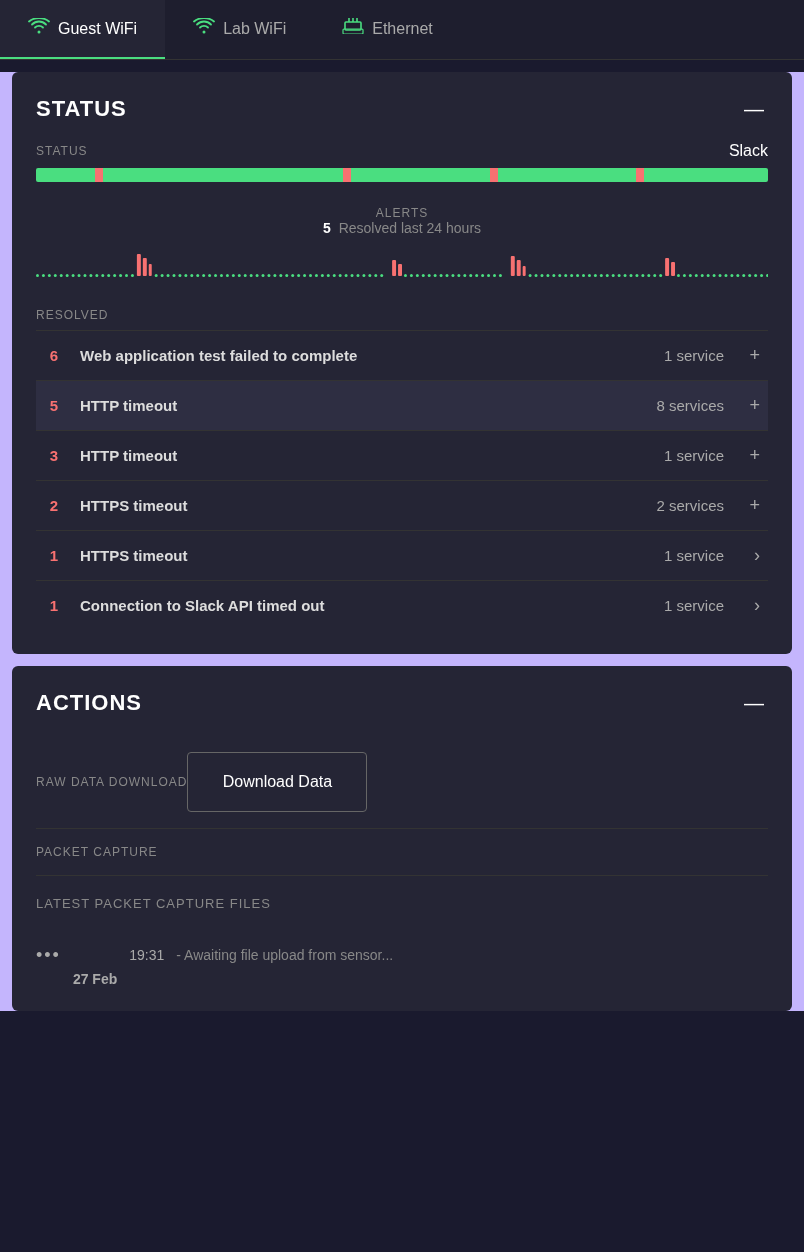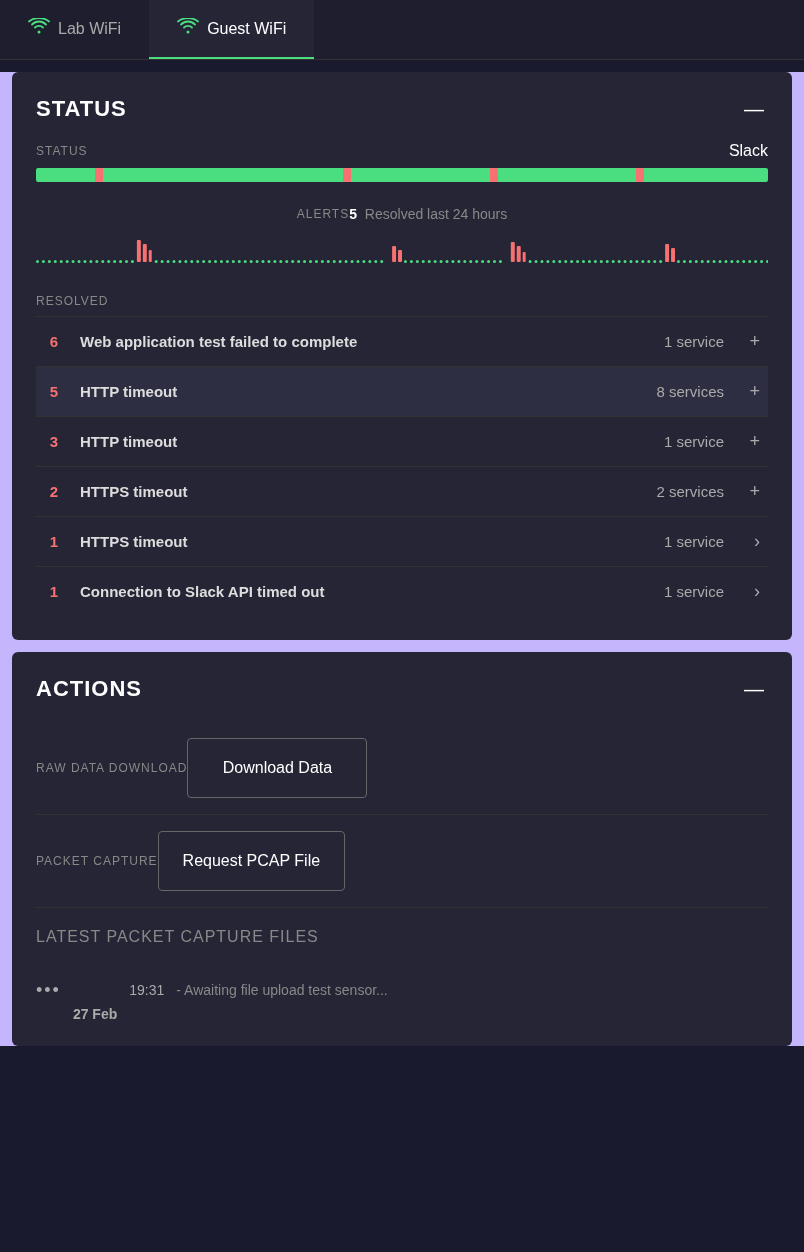--- a/index.html
+++ b/index.html
@@ -114,20 +114,21 @@
       background: #f87171;
       width: 8px;
     }
 
     
     .alerts-row {
       display: flex;
       justify-content: center;
       align-items: center;
       margin-bottom: 8px;
+      flex-direction: column;
     }
     .alerts-label {
       font-size: 12px;
       color: #888;
       letter-spacing: 1px;
       text-transform: uppercase;
     }
     .alerts-count {
       font-size: 14px;
       color: #fff;
@@ -217,21 +218,21 @@
       text-align: center;
     }
     .divider {
       border: none;
       border-top: 1px solid #333;
       margin: 0;
     }
 
     
     .pcap-label {
-      font-size: 16px;
+      font-size: 13px;
       color: #888;
       letter-spacing: 1px;
       text-transform: uppercase;
       margin-top: 20px;
       margin-bottom: 12px;
     }
     .pcap-file-row {
       display: flex;
       align-items: center;
       gap: 12px;
@@ -252,41 +253,53 @@
       color: #aaa;
     }
     .pcap-msg {
       color: #888;
     }
   </style>
 </head>
 <body>
 
 <div class="tab-bar">
+  <div class="tab active">
+    <span class="tab-icon">
+      <svg width="22" height="16" viewBox="0 0 22 16" fill="none">
+        <path d="M11 12.5a1.5 1.5 0 110 3 1.5 1.5 0 010-3z" fill="#4ade80"></path>
+        <path d="M7 9.5C8.1 8.4 9.5 7.8 11 7.8s2.9.6 4 1.7" stroke="#4ade80" stroke-width="1.8" fill="none" stroke-linecap="round"></path>
+        <path d="M4 6.5C5.8 4.7 8.3 3.5 11 3.5s5.2 1.2 7 3" stroke="#4ade80" stroke-width="1.8" fill="none" stroke-linecap="round"></path>
+        <path d="M1 3.5C3.5 1.3 7.1 0 11 0s7.5 1.3 10 3.5" stroke="#4ade80" stroke-width="1.8" fill="none" stroke-linecap="round"></path>
+      </svg>
+    </span>
+    <span>Guest WiFi</span>
+  </div>
   <div class="tab">
     <span class="tab-icon">
       <svg width="22" height="16" viewBox="0 0 22 16" fill="none">
         <path d="M11 12.5a1.5 1.5 0 110 3 1.5 1.5 0 010-3z" fill="#4ade80"></path>
         <path d="M7 9.5C8.1 8.4 9.5 7.8 11 7.8s2.9.6 4 1.7" stroke="#4ade80" stroke-width="1.8" fill="none" stroke-linecap="round"></path>
         <path d="M4 6.5C5.8 4.7 8.3 3.5 11 3.5s5.2 1.2 7 3" stroke="#4ade80" stroke-width="1.8" fill="none" stroke-linecap="round"></path>
         <path d="M1 3.5C3.5 1.3 7.1 0 11 0s7.5 1.3 10 3.5" stroke="#4ade80" stroke-width="1.8" fill="none" stroke-linecap="round"></path>
       </svg>
     </span>
     <span>Lab WiFi</span>
   </div>
-  <div class="tab active">
+  <div class="tab">
     <span class="tab-icon">
       <svg width="22" height="16" viewBox="0 0 22 16" fill="none">
-        <path d="M11 12.5a1.5 1.5 0 110 3 1.5 1.5 0 010-3z" fill="#4ade80"></path>
-        <path d="M7 9.5C8.1 8.4 9.5 7.8 11 7.8s2.9.6 4 1.7" stroke="#4ade80" stroke-width="1.8" fill="none" stroke-linecap="round"></path>
-        <path d="M4 6.5C5.8 4.7 8.3 3.5 11 3.5s5.2 1.2 7 3" stroke="#4ade80" stroke-width="1.8" fill="none" stroke-linecap="round"></path>
-        <path d="M1 3.5C3.5 1.3 7.1 0 11 0s7.5 1.3 10 3.5" stroke="#4ade80" stroke-width="1.8" fill="none" stroke-linecap="round"></path>
+        <rect x="3" y="4" width="16" height="8" rx="1" stroke="#4ade80" stroke-width="1.6" fill="none"></rect>
+        <line x1="7" y1="4" x2="7" y2="0" stroke="#4ade80" stroke-width="1.6"></line>
+        <line x1="11" y1="4" x2="11" y2="0" stroke="#4ade80" stroke-width="1.6"></line>
+        <line x1="15" y1="4" x2="15" y2="0" stroke="#4ade80" stroke-width="1.6"></line>
+        <rect x="1" y="11" width="20" height="5" rx="1" stroke="#4ade80" stroke-width="1.2" fill="none"></rect>
       </svg>
     </span>
-    <span>Guest WiFi</span>
+    <span>Ethernet</span>
   </div>
 </div>
 
 <div class="main">
 
   <div class="section">
     <div class="section-header">
       <span class="section-title">STATUS</span>
       <button class="collapse-btn">—</button>
     </div>
@@ -500,27 +513,26 @@
 
     <div class="action-row">
       <span class="action-row-label">RAW DATA DOWNLOAD</span>
       <button class="action-btn">Download Data</button>
     </div>
 
     <hr class="divider">
 
     <div class="action-row">
       <span class="action-row-label">PACKET CAPTURE</span>
-      <button class="action-btn">Request PCAP File</button>
     </div>
 
     <hr class="divider">
 
     <div class="pcap-label">LATEST PACKET CAPTURE FILES</div>
     <div class="pcap-file-row">
       <span class="pcap-dots">•••</span>
       <span class="pcap-date">27 Feb</span>
       <span class="pcap-time">19:31</span>
-      <span class="pcap-msg">- Awaiting file upload test sensor...</span>
+      <span class="pcap-msg">- Awaiting file upload from sensor...</span>
     </div>
   </div>
 
 </div>
 
 </body></html>

